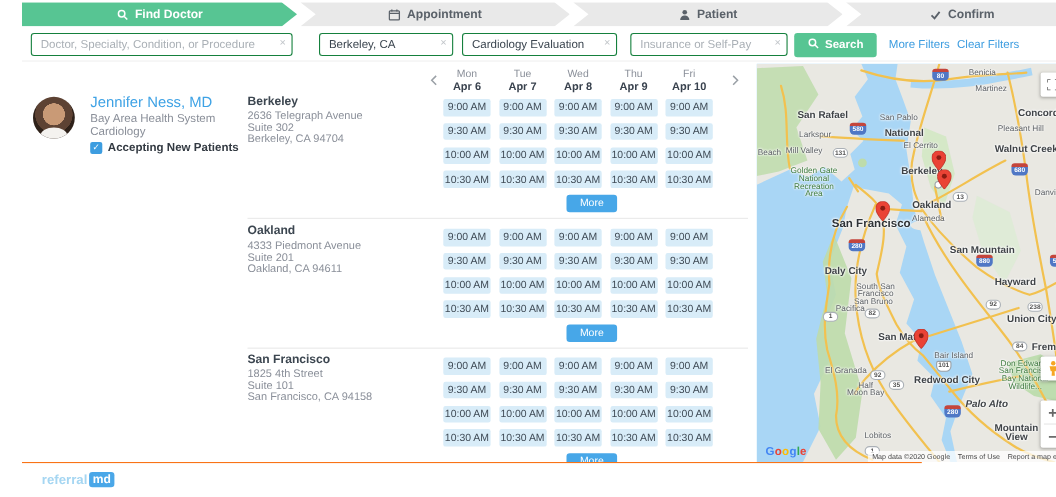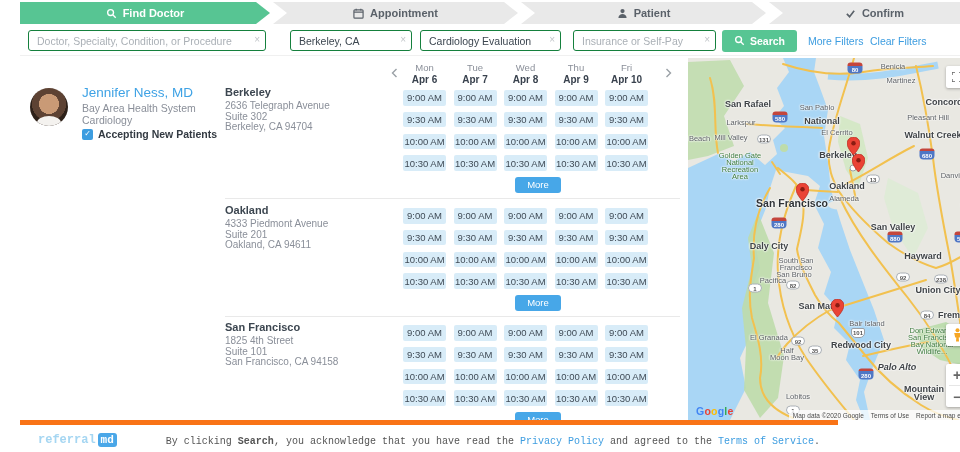--- a/index.html
+++ b/index.html
@@ -78,21 +78,21 @@
              box-shadow:0 1px 3px rgba(0,0,0,.3); }
   .zbtn { width:22px; height:21px; display:flex; align-items:center; justify-content:center; font-size:14px;
           font-weight:700; color:#666; cursor:pointer; }
   #zoombox .sep { height:1px; background:#e6e6e6; margin:0 3px; }
   #glogo { position:absolute; left:8px; top:347px; font-size:10.5px; font-weight:700; letter-spacing:.2px; }
   #attrib { position:absolute; right:0; bottom:0; height:10px; background:rgba(255,255,255,.75); display:flex;
             align-items:center; gap:7px; padding:0 4px; font-size:6.5px; color:#4a4a4a; }
   #attrib .alink { cursor:pointer; }
 
   
-  #footer { position:absolute; left:0; top:420px; width:818px; height:32px; background:#fff; border-top:5px solid #f97316;font-family:Liberation Mono, monospace; }
+  #footer { position:absolute; left:0; top:420px; width:818px; height:32px; background:#fff; border-top:1px solid #f97316; }
   #brand { position:absolute; left:18px; top:8px; font-size:12px; display:flex; align-items:center; gap:2px; cursor:pointer; }
   #brand .pre { color:#a5d6f2; font-weight:600; }
   #brand .md  { background:#4aa7e8; color:#fff; font-weight:700; border-radius:3px; padding:1px 3px; font-size:11px; }
   #disclaimer { position:absolute; right:18px; top:11px; font-size:10px; color:#555; }
   #disclaimer .b { font-weight:700; }
   #disclaimer .lnk { color:#3d9de0; cursor:pointer; }
 </style>
 </head>
 <body>
 
@@ -340,21 +340,21 @@
         <div class="maplabel ml-park" style="left: 52px; top: 97px;">Golden Gate</div>
         <div class="maplabel ml-park" style="left: 52px; top: 104px;">National</div>
         <div class="maplabel ml-park" style="left: 52px; top: 111px;">Recreation</div>
         <div class="maplabel ml-park" style="left: 52px; top: 118px;">Area</div>
         <div class="maplabel ml-lg" style="left: 150px; top: 97px;">Berkeley</div>
         <div class="maplabel ml-md" style="left: 266px; top: 117px;">Danville</div>
         <div class="maplabel ml-lg" style="left: 159px; top: 128px;">Oakland</div>
         <div class="maplabel ml-md" style="left: 156px; top: 140px;">Alameda</div>
         <div class="maplabel ml-xl" style="left: 104px; top: 145px;">San Francisco</div>
         <div class="maplabel ml-md" style="left: 292px; top: 147px;">San Ramon</div>
-        <div class="maplabel ml-lg" style="left: 205px; top: 169px;">San Valley</div>
+        <div class="maplabel ml-lg" style="left: 205px; top: 169px;">San Mountain</div>
         <div class="maplabel ml-lg" style="left: 81px; top: 188px;">Daly City</div>
         <div class="maplabel ml-lg" style="left: 235px; top: 198px;">Hayward</div>
         <div class="maplabel ml-md" style="left: 108px; top: 202px;">South San</div>
         <div class="maplabel ml-md" style="left: 108px; top: 209px;">Francisco</div>
         <div class="maplabel ml-md" style="left: 106px; top: 216px;">San Bruno</div>
         <div class="maplabel ml-md" style="left: 67px; top: 222px; padding-left: 36px;">Pacifica</div>
         <div class="maplabel ml-lg" style="left: 250px; top: 232px;">Union City</div>
         <div class="maplabel ml-lg" style="left: 133px; top: 248px;">San Mateo</div>
         <div class="maplabel ml-lg" style="left: 268px; top: 257px;">Fremont</div>
         <div class="maplabel ml-md" style="left: 179px; top: 265px;">Bair Island</div>
@@ -428,16 +428,15 @@
         <span class="alink">Terms of Use</span>
         <span class="alink">Report a map error</span>
       </div>
   </div>
 
   <div id="footer">
     <div id="brand">
       <span class="pre">referral</span>
       <span class="md">md</span>
     </div>
-    <div id="disclaimer"><span class="">By clicking </span><span class="b">Search</span><span class="">, you acknowledge that you have read the </span><span class="lnk">Privacy Policy</span><span class=""> and agreed to the </span><span class="lnk">Terms of Service</span><span class="">.</span></div>
   </div>
 
 </div>
 
 </body></html>

